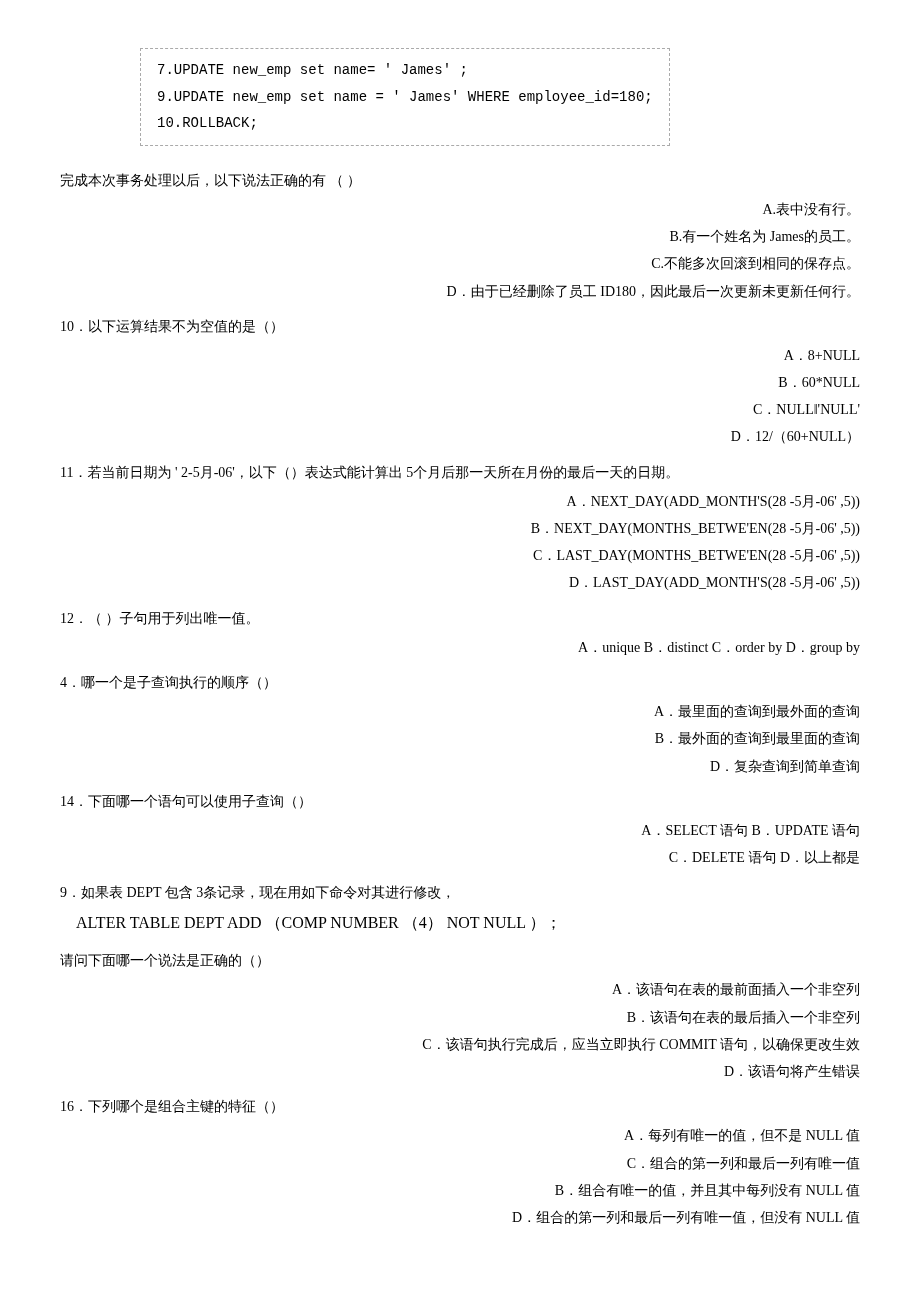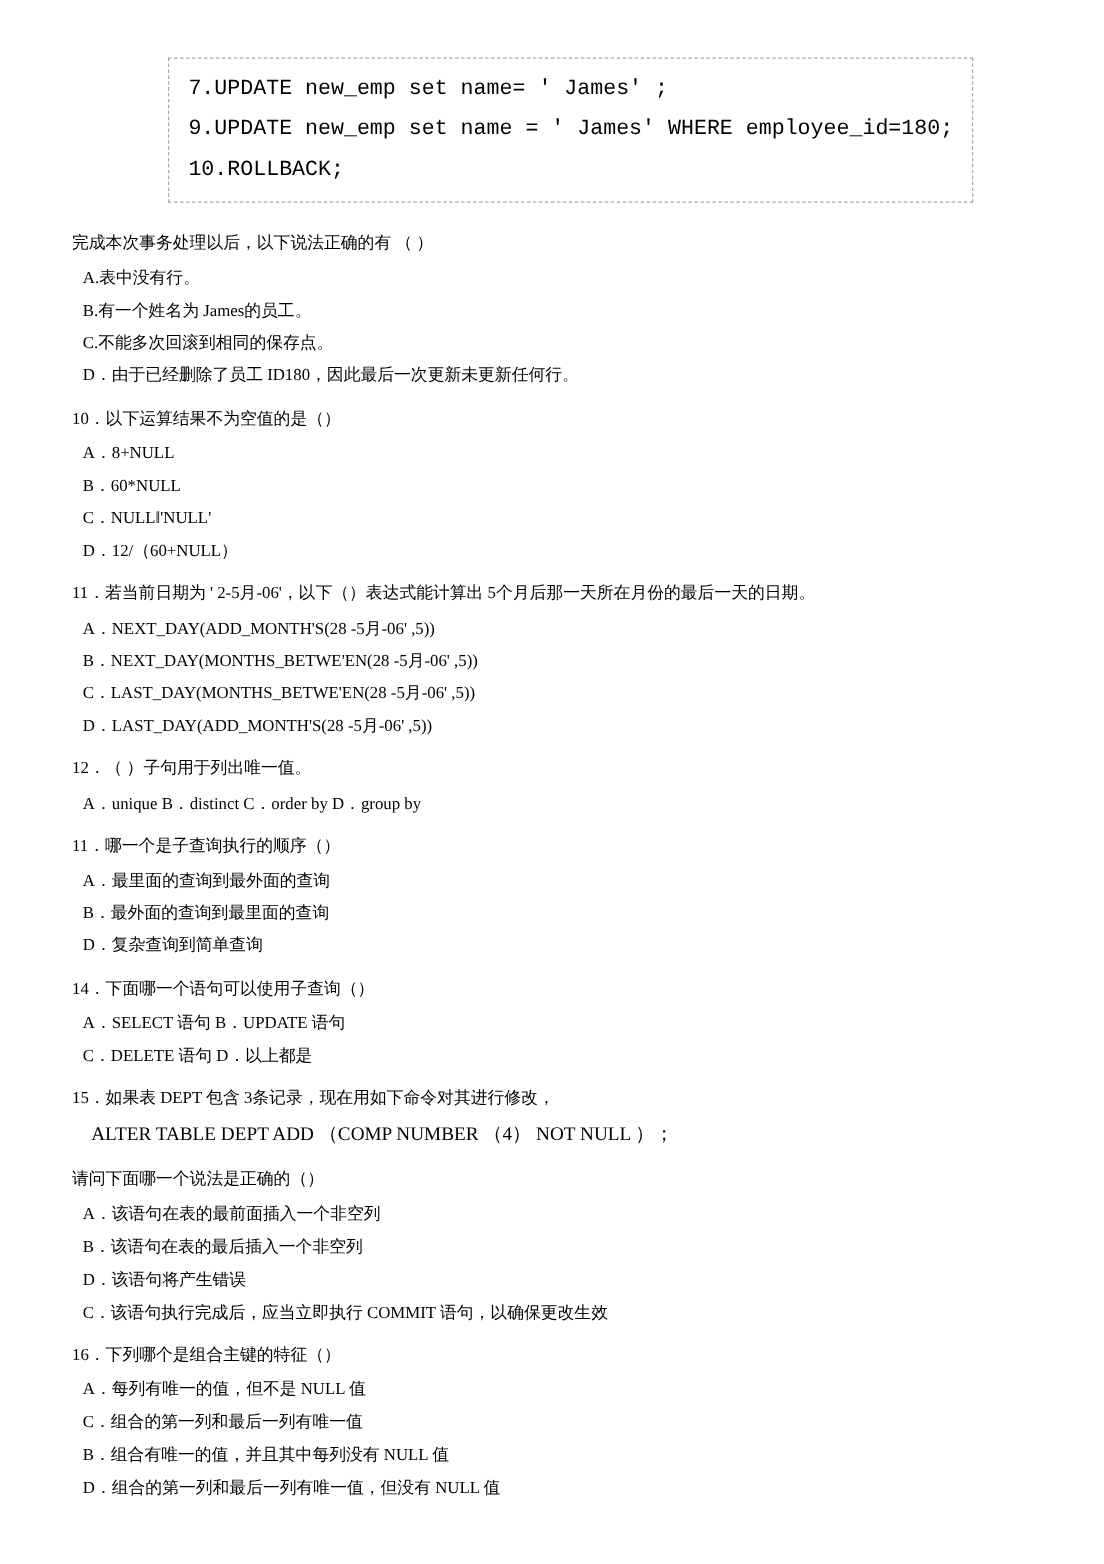--- a/index.html
+++ b/index.html
@@ -18,29 +18,30 @@
       line-height: 1.8;
     }
     .code-block {
       border: 1px dashed #aaaaaa;
       padding: 8px 16px;
       margin: 8px 0 12px 80px;
       display: inline-block;
       min-width: 500px;
       background: #ffffff;
       font-family: "Courier New", Courier, monospace;
-      font-size: 18px;
+      font-size: 14px;
       line-height: 1.9;
     }
     .question {
       margin-top: 10px;
       margin-bottom: 4px;
     }
     .options {
-      margin-left: 9px;
+      margin-left: 24px;
+      text-align: right;
     }
     .option-line {
       margin-bottom: 2px;
     }
     .alter-line {
       font-family: Liberation Serif, serif;
       font-size: 16px;
       margin: 4px 16px;
     }
   </style>
@@ -83,43 +84,43 @@
   <div class="option-line">D．LAST_DAY(ADD_MONTH'S(28     -5月-06'  ,5))</div>
 </div>
 
 
 <div class="question">12．（    ）子句用于列出唯一值。</div>
 <div class="options">
   <div class="option-line">A．unique    B．distinct    C．order by    D．group by</div>
 </div>
 
 
-<div class="question">11．哪一个是子查询执行的顺序（）</div>
+<div class="question">4．哪一个是子查询执行的顺序（）</div>
 <div class="options">
   <div class="option-line">A．最里面的查询到最外面的查询</div>
   <div class="option-line">B．最外面的查询到最里面的查询</div>
   <div class="option-line">D．复杂查询到简单查询</div>
 </div>
 
 
 <div class="question">14．下面哪一个语句可以使用子查询（）</div>
 <div class="options">
   <div class="option-line">A．SELECT 语句              B．UPDATE 语句</div>
   <div class="option-line">C．DELETE 语句     D．以上都是</div>
 </div>
 
 
-<div class="question">15．如果表  DEPT 包含 3条记录，现在用如下命令对其进行修改，</div>
+<div class="question">9．如果表  DEPT 包含 3条记录，现在用如下命令对其进行修改，</div>
 <div class="alter-line">ALTER TABLE DEPT ADD      （COMP NUMBER  （4）  NOT NULL  ）；</div>
 <div class="question">请问下面哪一个说法是正确的（）</div>
 <div class="options">
   <div class="option-line">A．该语句在表的最前面插入一个非空列</div>
   <div class="option-line">B．该语句在表的最后插入一个非空列</div>
+  <div class="option-line">C．该语句执行完成后，应当立即执行       COMMIT  语句，以确保更改生效</div>
   <div class="option-line">D．该语句将产生错误</div>
-  <div class="option-line">C．该语句执行完成后，应当立即执行       COMMIT  语句，以确保更改生效</div>
 </div>
 
 
 <div class="question">16．下列哪个是组合主键的特征（）</div>
 <div class="options">
   <div class="option-line">A．每列有唯一的值，但不是     NULL 值</div>
   <div class="option-line">C．组合的第一列和最后一列有唯一值</div>
   <div class="option-line">B．组合有唯一的值，并且其中每列没有     NULL 值</div>
   <div class="option-line">D．组合的第一列和最后一列有唯一值，但没有        NULL  值</div>
 </div>

